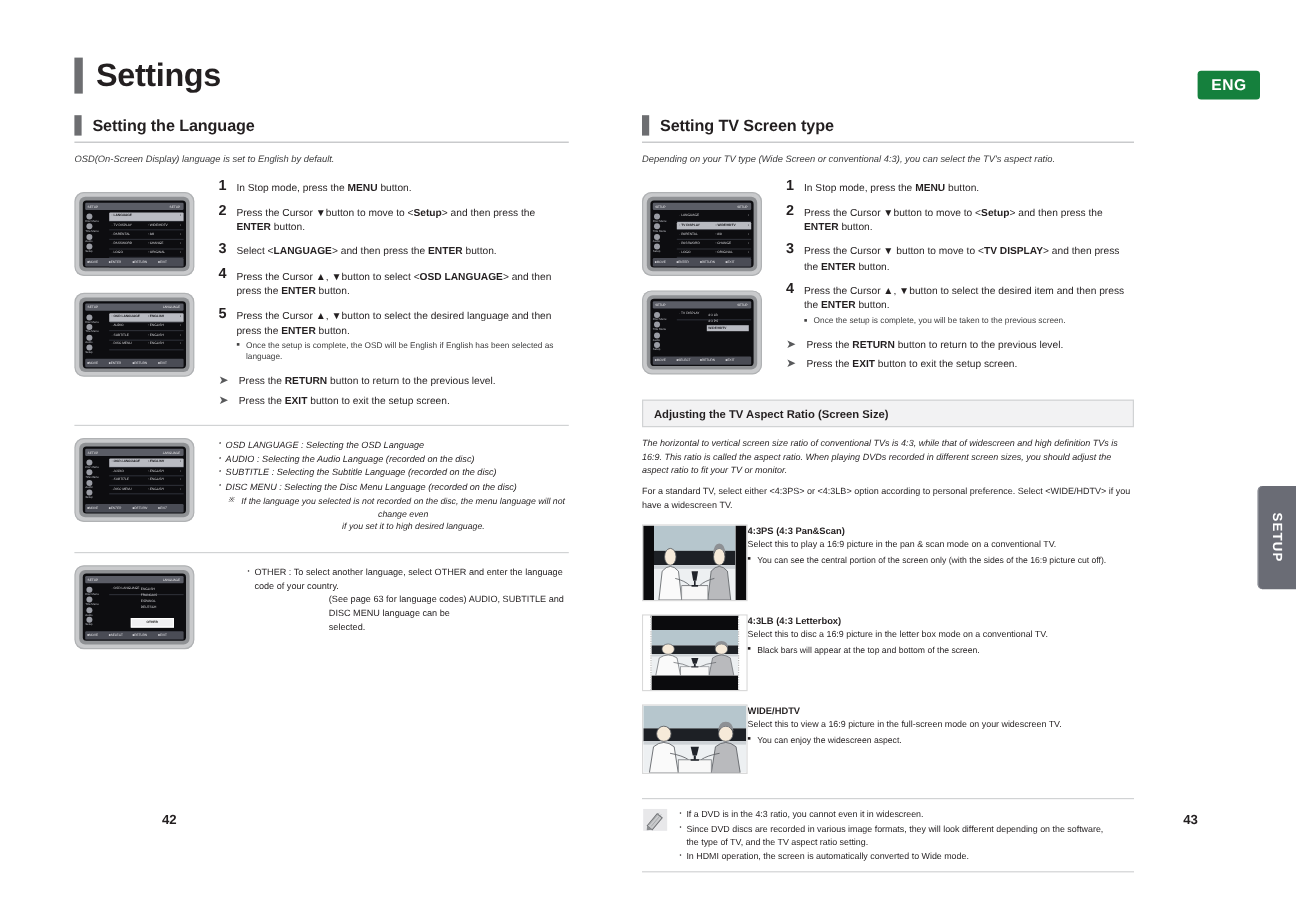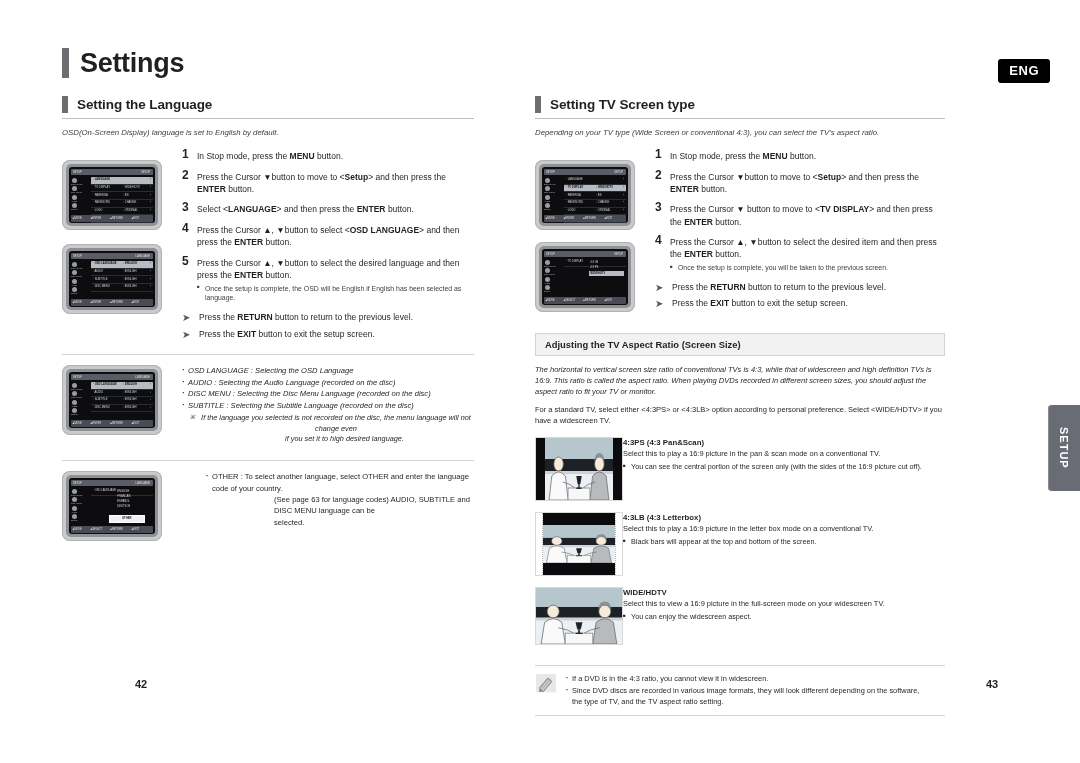--- a/index.html
+++ b/index.html
@@ -7,21 +7,21 @@
        font-family:"Liberation Sans", sans-serif; color:#231f20;
        -webkit-font-smoothing:antialiased;}
 
   .page{position:absolute;inset:0;}
 
   
   .chapter-title{position:absolute;left:62px;top:48px;display:flex;align-items:center;}
   .chapter-bar{width:7px;height:30px;background:#6d6e71;margin-right:11px;}
   .chapter-text{font-size:27px;font-weight:bold;letter-spacing:-0.3px;color:#231f20;line-height:1;}
 
-  .eng-badge{position:absolute;right:30px;top:59px;background:#000000;color:#ffffff;
+  .eng-badge{position:absolute;right:30px;top:59px;background:#15803d;color:#ffffff;
              font-size:13px;font-weight:bold;padding:4px 11px 5px 11px;border-radius:3px;letter-spacing:0.5px;}
 
   
   .side-tab{position:absolute;right:0px;top:405px;width:32px;height:86px;background:#6a6c75;
             border-radius:4px 0 0 4px;box-shadow:inset 1px 0 0 #8b8d95;}
   .side-tab span{display:block;transform:rotate(90deg);transform-origin:center;
                  white-space:nowrap;color:#ffffff;font-size:11px;font-weight:bold;letter-spacing:1px;
                  position:absolute;left:50%;top:50%;margin-left:-20px;margin-top:-7px;width:40px;text-align:center;}
 
   
@@ -367,22 +367,22 @@
                   <span style="left:48%">■RETURN</span>
                   <span style="left:74%">■EXIT</span>
                 </div>
               </div>
             </div>
         </div>
       </div>
       <div style="margin-left:120px;" class="bullet-list" id="left-bullets">
           <div class="b">OSD LANGUAGE : Selecting the OSD Language</div>
           <div class="b">AUDIO : Selecting the Audio Language (recorded on the disc)</div>
+          <div class="b">SUBTITLE : Selecting the Subtitle Language (recorded on the disc)</div>
           <div class="b">DISC MENU : Selecting the Disc Menu Language (recorded on the disc)</div>
-          <div class="b">SUBTITLE : Selecting the Subtitle Language (recorded on the disc)</div>
           <div class="bullet-sub"><span>If the language you selected is not recorded on the disc, the menu language will not change even</span><span class="ind">if you set it to high desired language.</span></div>
         </div>
     </div>
 
     <hr class="hr">
 
     <div style="position:relative;min-height:80px;padding-left:24px;">
       <div style="position:absolute;left:0;top:0;width:104px;">
         <div class="tv" id="L-tv3" style="width:100px;height:70px;">
           <div class="bezel"></div>
@@ -665,21 +665,21 @@
                 </svg>
               </div>
               <div style="position:absolute;left:6px;right:6px;top:0;height:12px;background:#0b0b0d;"></div>
               <div style="position:absolute;left:6px;right:6px;bottom:0;height:12px;background:#0b0b0d;"></div>
               <div style="position:absolute;left:0;top:0;bottom:0;width:6px;background:#ffffff;border-right:1px dotted #b9b9b9;"></div>
               <div style="position:absolute;right:0;top:0;bottom:0;width:6px;background:#ffffff;border-left:1px dotted #b9b9b9;"></div>
             </div>
           </div>
           <div class="aspect-txt">
             <div class="aspect-title">4:3LB (4:3 Letterbox)</div>
-            <div class="aspect-desc">Select this to play a 16:9 picture in the letter box mode on a conventional TV.</div>
+            <div class="aspect-desc">Select this to disc a 16:9 picture in the letter box mode on a conventional TV.</div>
             <div class="aspect-bullet">Black bars will appear at the top and bottom of the screen.</div>
           </div>
         </div>
         <div class="aspect-row">
           <div style="flex: 0 0 88px;">
             <div class="pic" style="width:86px;height:56px;">
               <div style="position:absolute;inset:0;overflow:hidden;">
                 <svg viewBox="0 0 100 62" preserveAspectRatio="none" style="position:absolute;inset:0;width:100%;height:100%">
                   <rect x="0" y="0" width="100" height="21" fill="#b6c6cd"></rect>
                   <rect x="0" y="21" width="100" height="12" fill="#1d2025"></rect>
@@ -717,23 +717,24 @@
             <path d="M4 17 L14 5 L19 9 L9 21 Z"></path>
           </g>
           <path d="M4 17 L9 21 L3.5 21.5 Z" fill="#8b8d90"></path>
           <g stroke="#9a9c9f" stroke-width="0.7">
             <path d="M6 16 L16 4"></path>
               <path d="M8 17.6 L18 5.6"></path>
           </g>
         </svg>
       </div>
       <div class="note-body" id="note-body">
-          <div class="b">If a DVD is in the 4:3 ratio, you cannot view it in widescreen.</div>
+          <div class="b">If a DVD is in the 4:3 ratio, you cannot even it in widescreen.</div>
           <div class="b">Since DVD discs are recorded in various image formats, they will look different depending on the software,</div>
           <div class="" style="padding-left: 6px;">the type of TV, and the TV aspect ratio setting.</div>
+          <div class="b">In HDMI operation, the screen is automatically converted to Wide mode.</div>
         </div>
     </div>
 
   </div>
 
   <div class="pagenum left">42</div>
   <div class="pagenum right">43</div>
 
 </div>
 

